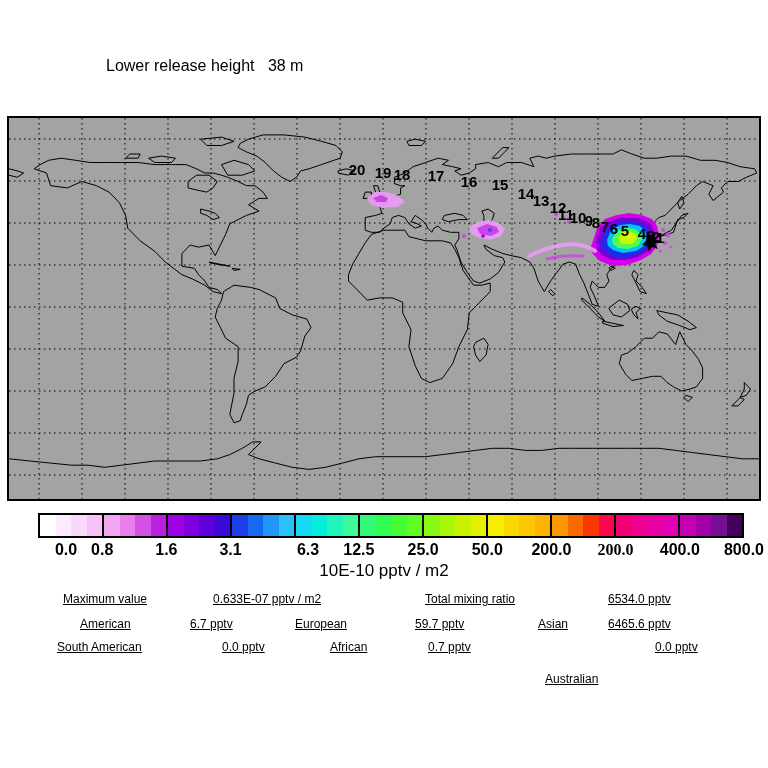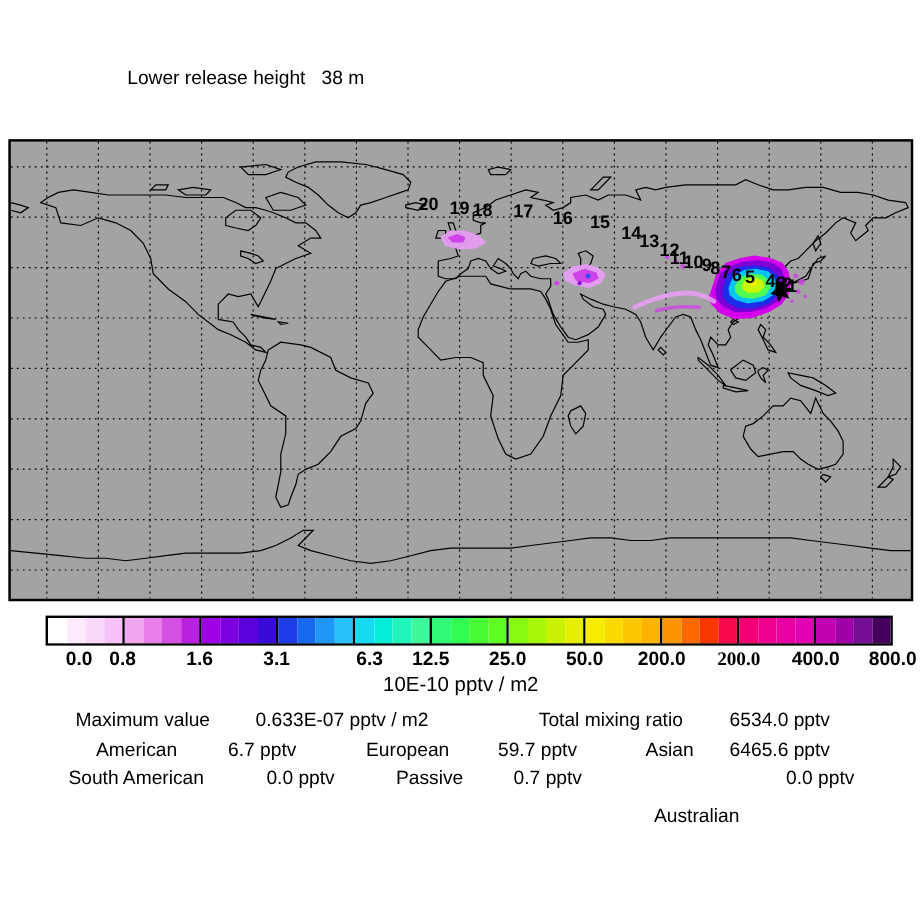--- a/index.html
+++ b/index.html
@@ -12,21 +12,21 @@
              border:2px solid #000;box-sizing:border-box;background:#a3a3a3;text-align:center;}
   .map-frame svg{display:block;}
   .cbar{position:absolute;left:38px;top:513px;width:706px;height:25px;
         border:2px solid #000;box-sizing:border-box;display:flex;}
   .cbar .seg{flex:1 1 0;display:flex;}
   .cbar .seg + .seg{border-left:2px solid #000;}
   .cbar .cell{flex:1 1 0;}
   .tick{position:absolute;top:541px;transform:translateX(-50%);
         font-size:16px;font-weight:700;}
   .unit{position:absolute;left:0;top:561px;width:768px;text-align:center;font-size:17px;}
-  .stat{position:absolute;font-size:16px;white-space:pre;}
+  .stat{position:absolute;font-size:12px;white-space:pre;text-decoration:underline;}
   text.traj{font:700 15px "Liberation Sans",sans-serif;fill:#000;}
 </style>
 </head>
 <body>
 
 <div class="page">
 
   <div class="abs hdr" style="left:106px;top:57px">Lower release height   38 m</div>
 
   <div class="map-frame">
@@ -233,29 +233,29 @@
       <span class="tick" style="left: 551.44px;">200.0</span>
       <span class="tick" style="left: 615.62px; font-family: Liberation Serif, serif;">200.0</span>
       <span class="tick" style="left: 679.8px;">400.0</span>
       <span class="tick" style="left: 743.98px;">800.0</span>
     </div>
   <div class="unit">10E-10 pptv / m2</div>
 
   <div id="stats">
       <span class="stat" style="left: 63px; top: 592px;">Maximum value</span>
       <span class="stat" style="left: 213px; top: 592px;">0.633E-07 pptv / m2</span>
-      <span class="stat" style="left: 425px; top: 592px; margin-left: 24px;">Total mixing ratio</span>
+      <span class="stat" style="left: 425px; top: 592px;">Total mixing ratio</span>
       <span class="stat" style="left: 608px; top: 592px;">6534.0 pptv</span>
       <span class="stat" style="left: 80px; top: 617px;">American</span>
       <span class="stat" style="left: 190px; top: 617px;">6.7 pptv</span>
-      <span class="stat" style="left: 305px; top: 617px;">European</span>
+      <span class="stat" style="left: 295px; top: 617px;">European</span>
       <span class="stat" style="left: 415px; top: 617px;">59.7 pptv</span>
       <span class="stat" style="left: 538px; top: 617px;">Asian</span>
       <span class="stat" style="left: 608px; top: 617px;">6465.6 pptv</span>
       <span class="stat" style="left: 57px; top: 640px;">South American</span>
       <span class="stat" style="left: 222px; top: 640px;">0.0 pptv</span>
-      <span class="stat" style="left: 330px; top: 640px;">Passive</span>
+      <span class="stat" style="left: 330px; top: 640px;">African</span>
       <span class="stat" style="left: 428px; top: 640px;">0.7 pptv</span>
       <span class="stat" style="left: 545px; top: 640px; margin-top: 32px;">Australian</span>
       <span class="stat" style="left: 655px; top: 640px;">0.0 pptv</span>
     </div>
 
 </div>
 
 </body></html>

